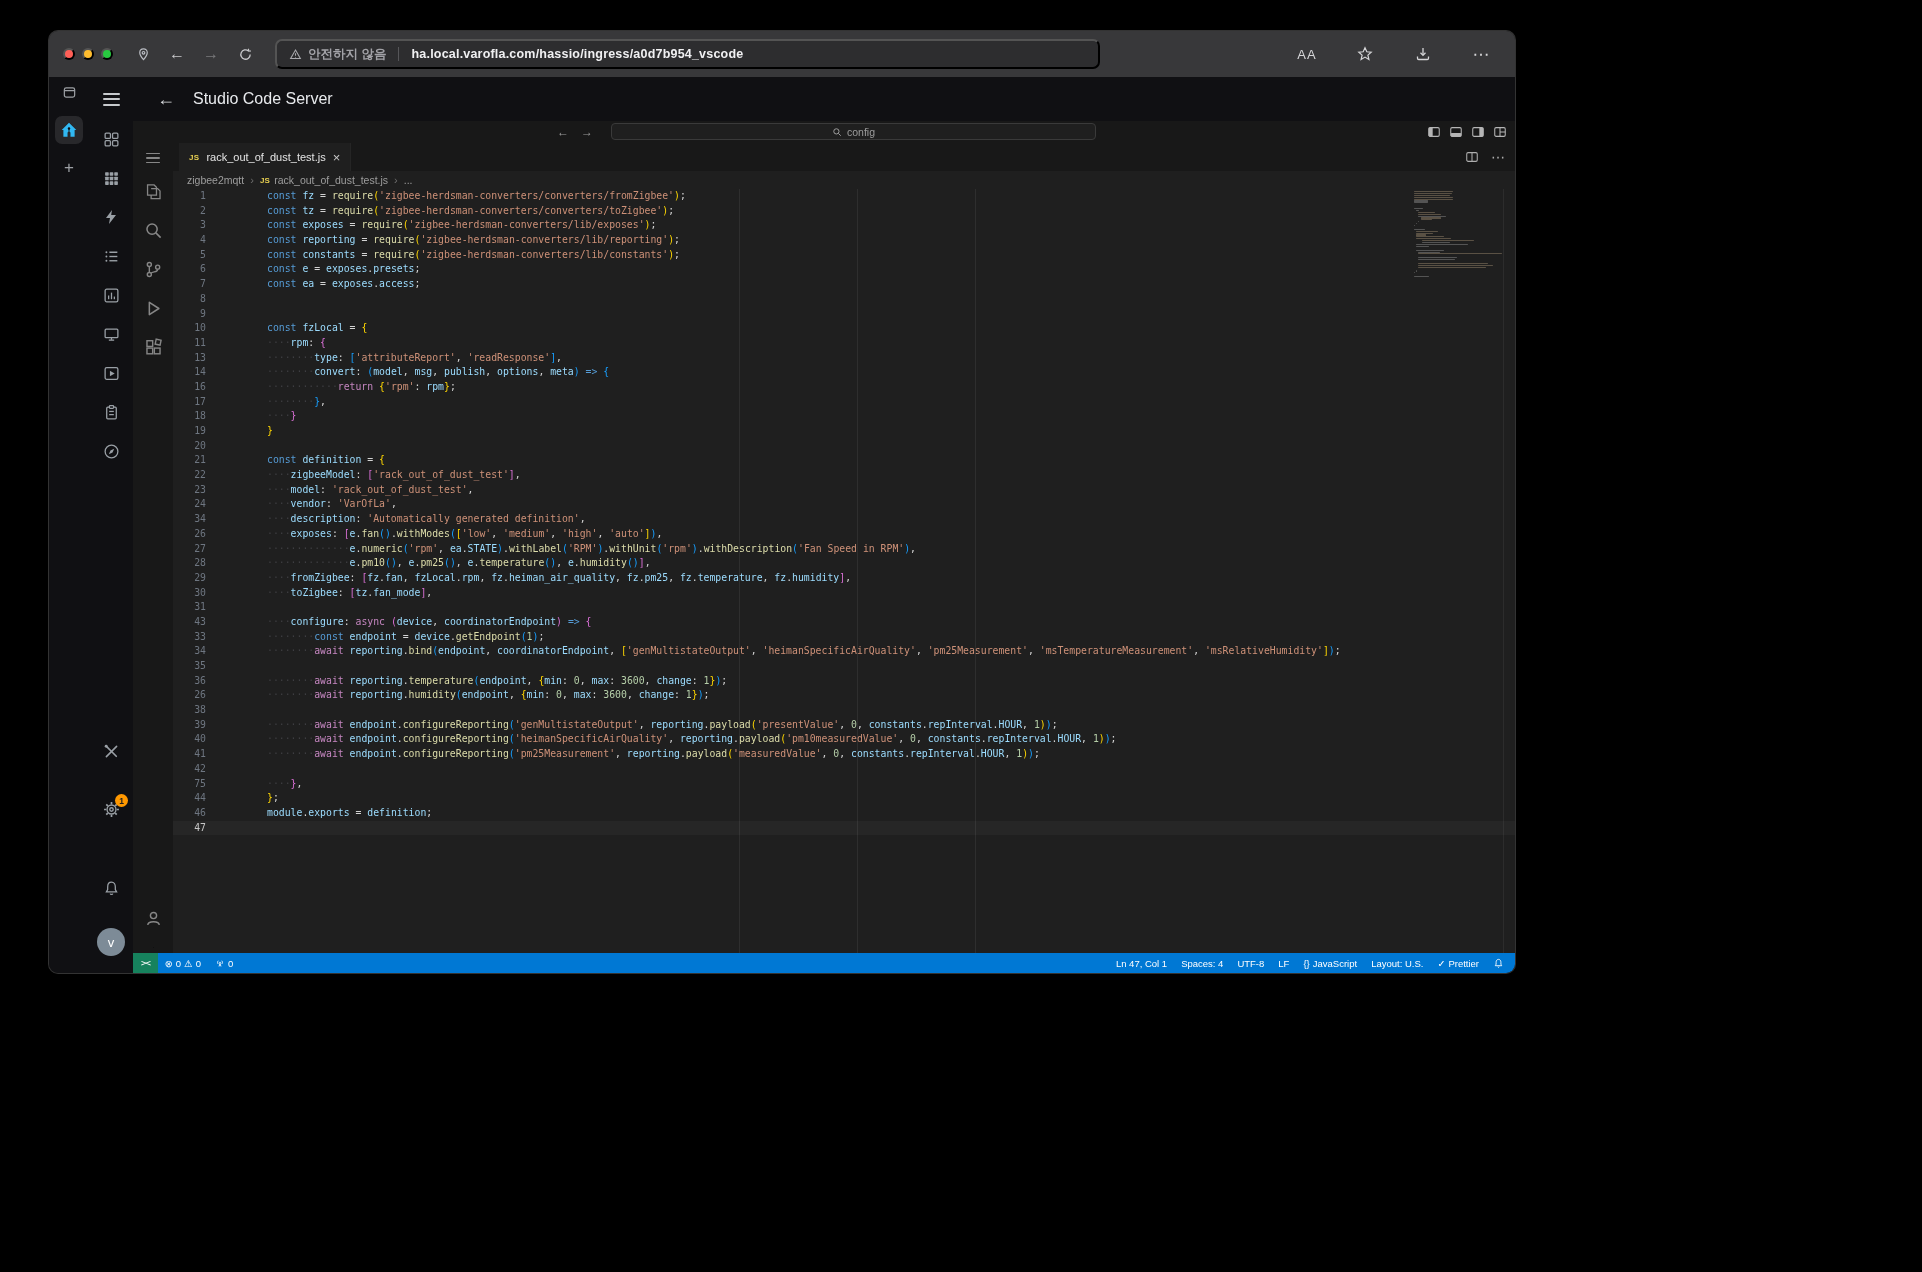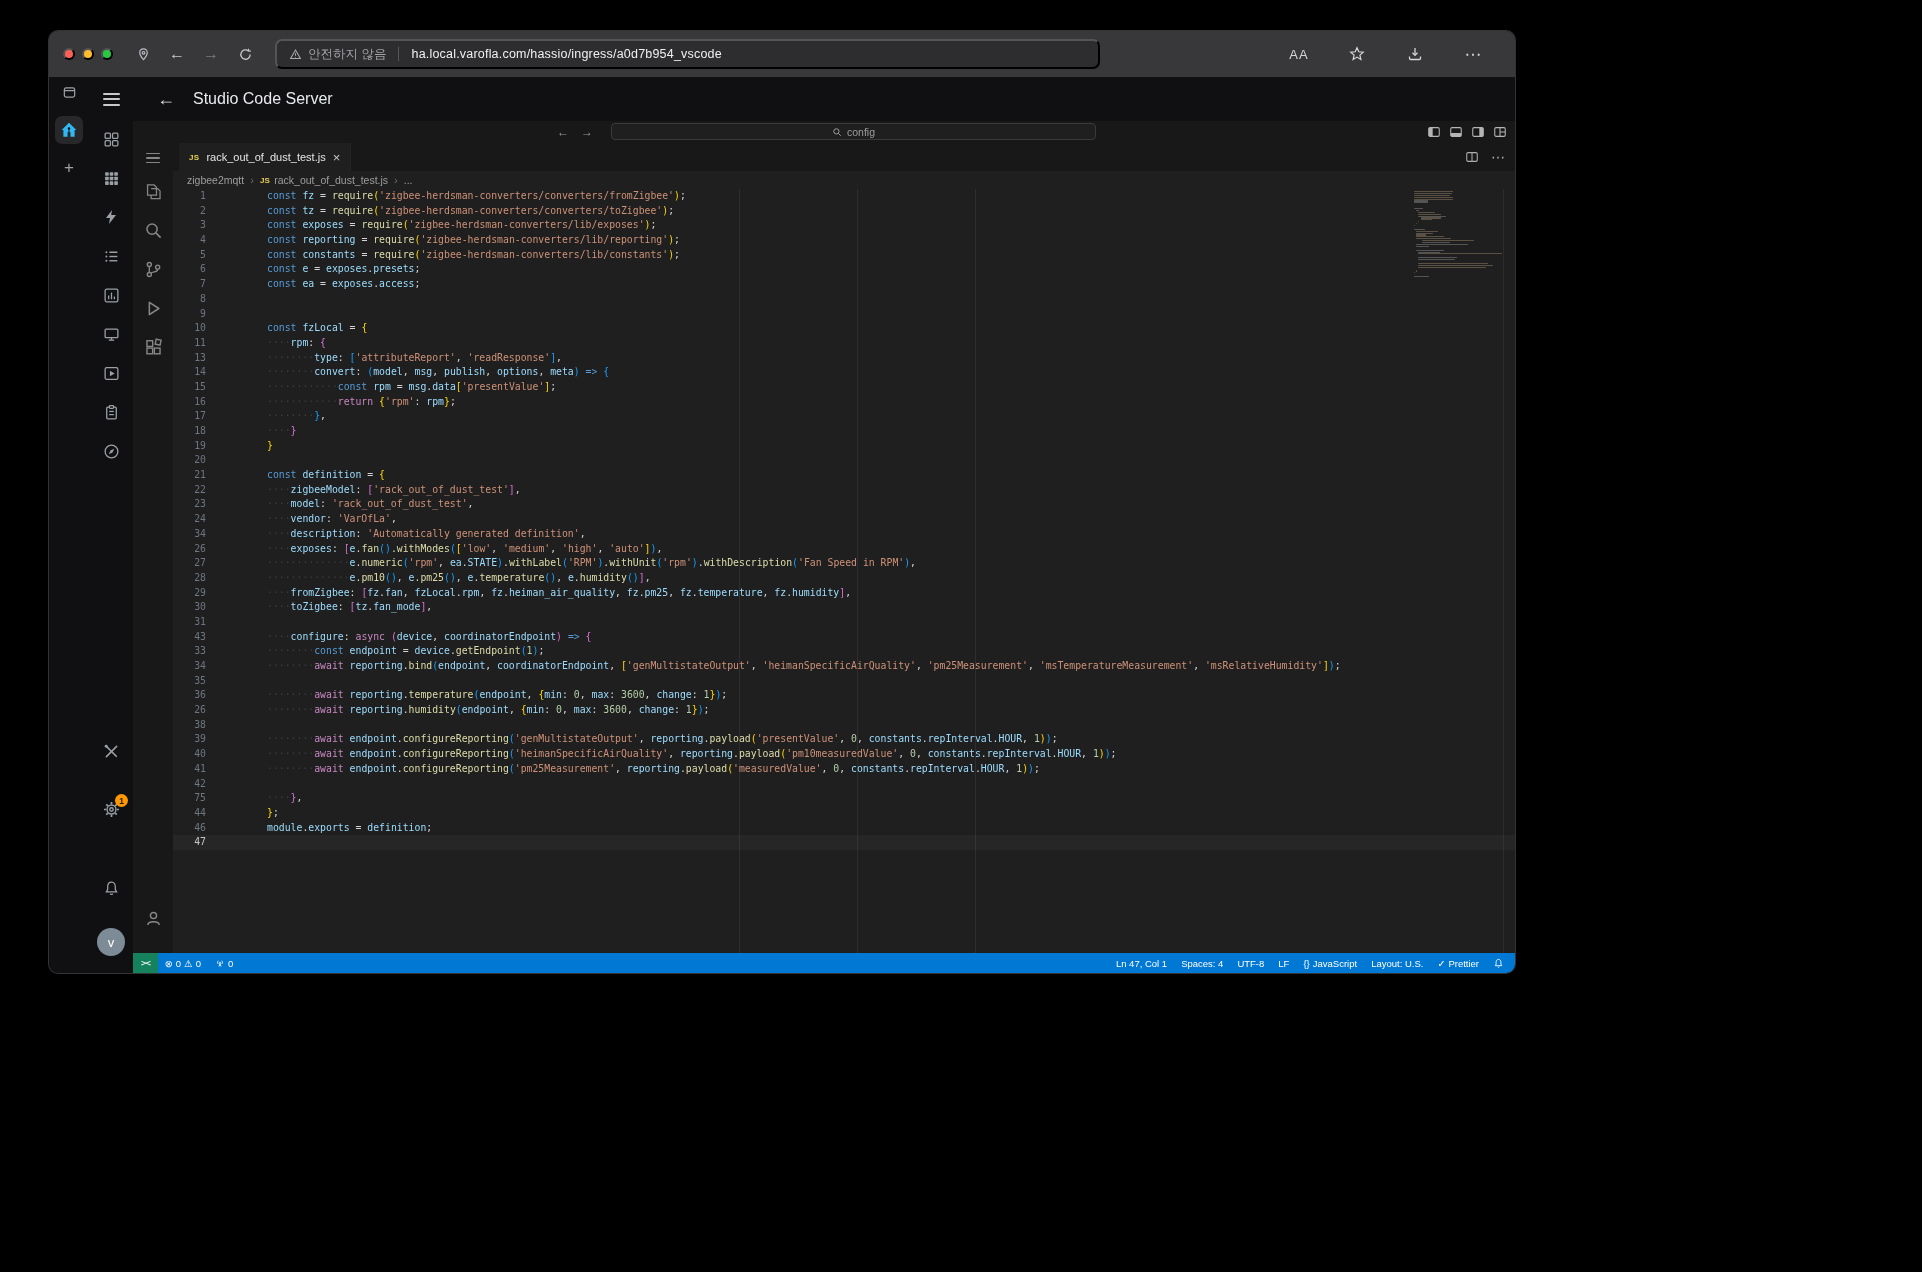--- a/index.html
+++ b/index.html
@@ -14,25 +14,25 @@
 
   .toolbar { position:relative; height:46px; background:#38383a;
     display:flex; align-items:center; padding-left:14px; }
   .lights { display:flex; gap:7px; margin-right:18px; }
   .tl { width:12px; height:12px; border-radius:50%; }
   .tl.red{background:#ff5f57}.tl.yellow{background:#febc2e}.tl.green{background:#28c840}
   .tb-btn { width:24px; height:24px; display:flex; align-items:center; justify-content:center;
     color:#c9c9cc; background:none; border:none; font-size:16px; margin-right:10px; }
   .tb-btn.dim { opacity:.45; }
   .url-box { margin-left:8px; width:825px; height:30px; border-radius:7px; background:#2d2d2f;
-    display:flex; align-items:center; padding:4px 12px; }
+    display:flex; align-items:center; padding:4px 12px;font-weight:bold; }
   .sec-label { color:#a2a2a7; font-size:12.5px; margin-left:6px; }
   .url-div { width:1px; height:14px; background:#565659; margin:0 12px; }
   .url-text { color:#f0f0f2; font-size:12.5px; letter-spacing:.2px; }
-  .toolbar-right { margin-left:auto; display:flex; align-items:center; gap:34px; margin-right:30px; }
+  .toolbar-right { margin-left:auto; display:flex; align-items:center; gap:34px; margin-right:22px; }
   .toolbar-right .tb-btn { margin-right:0; }
   .aa { font-size:13px; color:#d6d6d8; letter-spacing:1px; }
   .more-glyph { font-size:17px; color:#d6d6d8; }
 
   
   .app { position:absolute; left:0; right:0; top:46px; bottom:0; background:#101013; }
 
   .ha-rail { position:absolute; left:0; top:0; bottom:0; width:40px;
     display:flex; flex-direction:column; align-items:center; padding-top:2px; gap:11px; }
   .rail-btn { width:26px; height:26px; display:flex; align-items:center; justify-content:center;
@@ -507,24 +507,20 @@
               </div>
               <div class="crow">
                 <span class="ln">13</span>
                 <span class="lc"><span class="ws">········</span><span class="id">type</span><span class="pl">: </span><span class="b2">[</span><span class="str">'attributeReport'</span><span class="pl">, </span><span class="str">'readResponse'</span><span class="b2">]</span><span class="pl">,</span></span>
               </div>
               <div class="crow">
                 <span class="ln">14</span>
                 <span class="lc"><span class="ws">········</span><span class="id">convert</span><span class="pl">: </span><span class="b2">(</span><span class="id">model</span><span class="pl">, </span><span class="id">msg</span><span class="pl">, </span><span class="id">publish</span><span class="pl">, </span><span class="id">options</span><span class="pl">, </span><span class="id">meta</span><span class="b2">)</span><span class="pl"> </span><span class="kw">=&gt;</span><span class="pl"> </span><span class="b2">{</span></span>
               </div>
               <div class="crow">
-                <span class="ln">15</span>
-                <span class="lc"><span class="ws">············</span><span class="kw">const</span><span class="pl"> </span><span class="id">rpm</span><span class="pl"> = </span><span class="id">msg</span><span class="pl">.</span><span class="id">data</span><span class="b0">[</span><span class="str">'presentValue'</span><span class="b0">]</span><span class="pl">;</span></span>
-              </div>
-              <div class="crow">
                 <span class="ln">16</span>
                 <span class="lc"><span class="ws">············</span><span class="ctrl">return</span><span class="pl"> </span><span class="b0">{</span><span class="str">'rpm'</span><span class="pl">: </span><span class="id">rpm</span><span class="b0">}</span><span class="pl">;</span></span>
               </div>
               <div class="crow">
                 <span class="ln">17</span>
                 <span class="lc"><span class="ws">········</span><span class="b2">}</span><span class="pl">,</span></span>
               </div>
               <div class="crow">
                 <span class="ln">18</span>
                 <span class="lc"><span class="ws">····</span><span class="b1">}</span></span>

